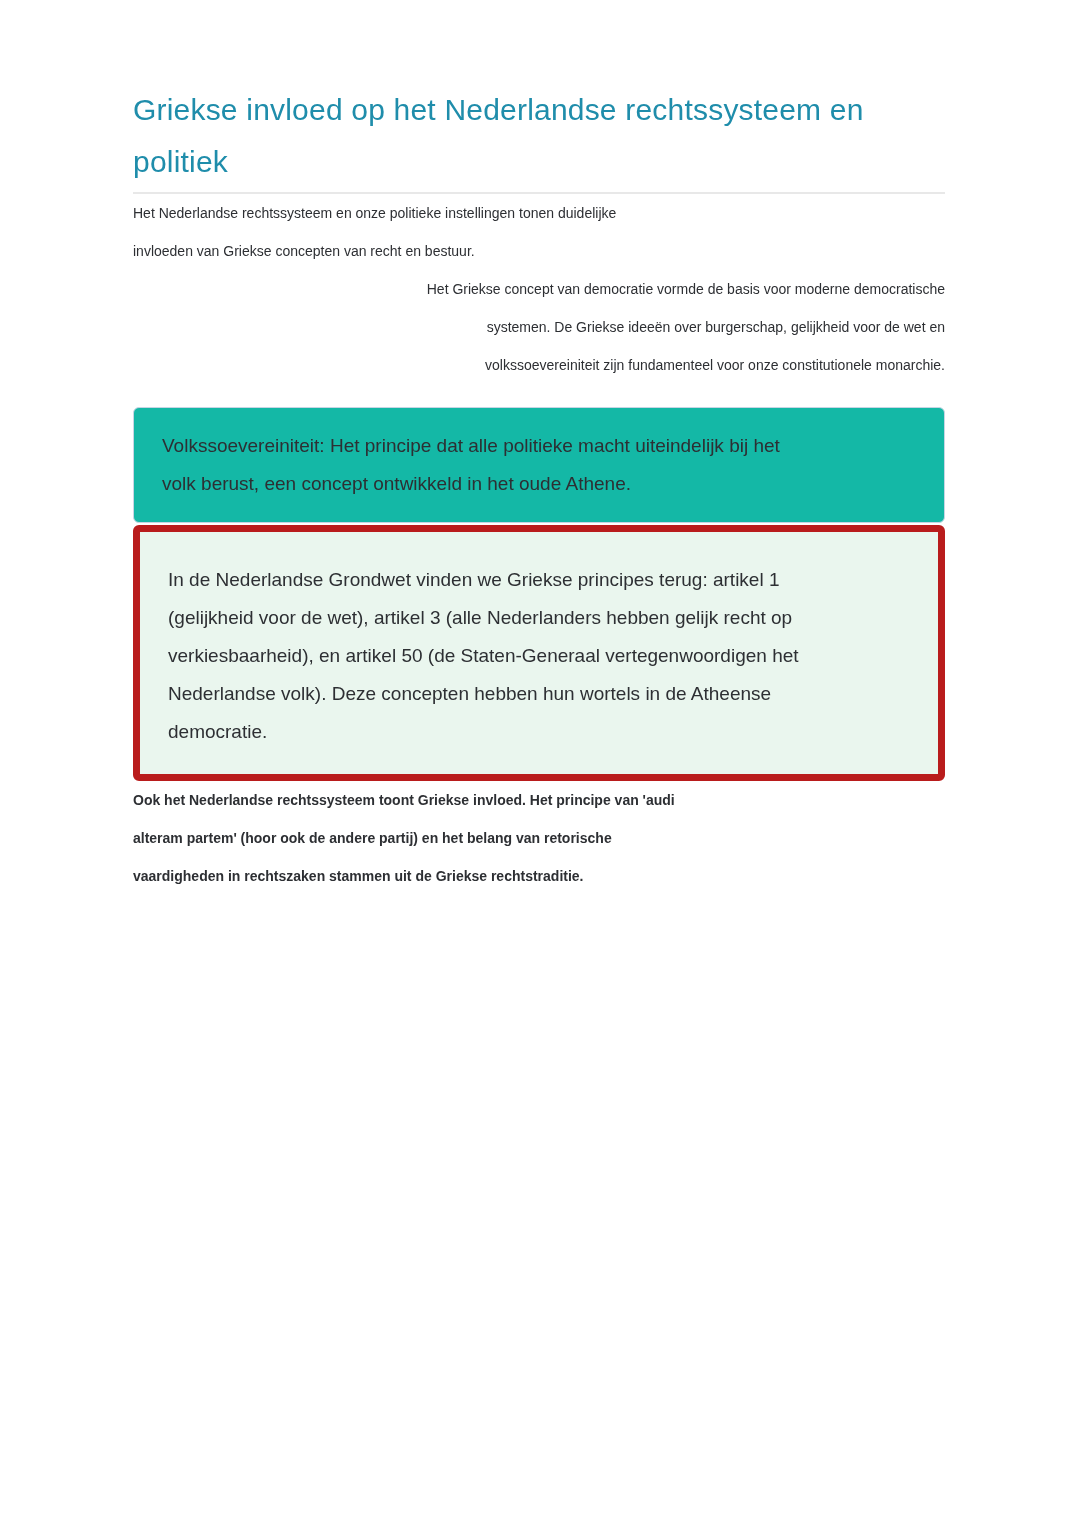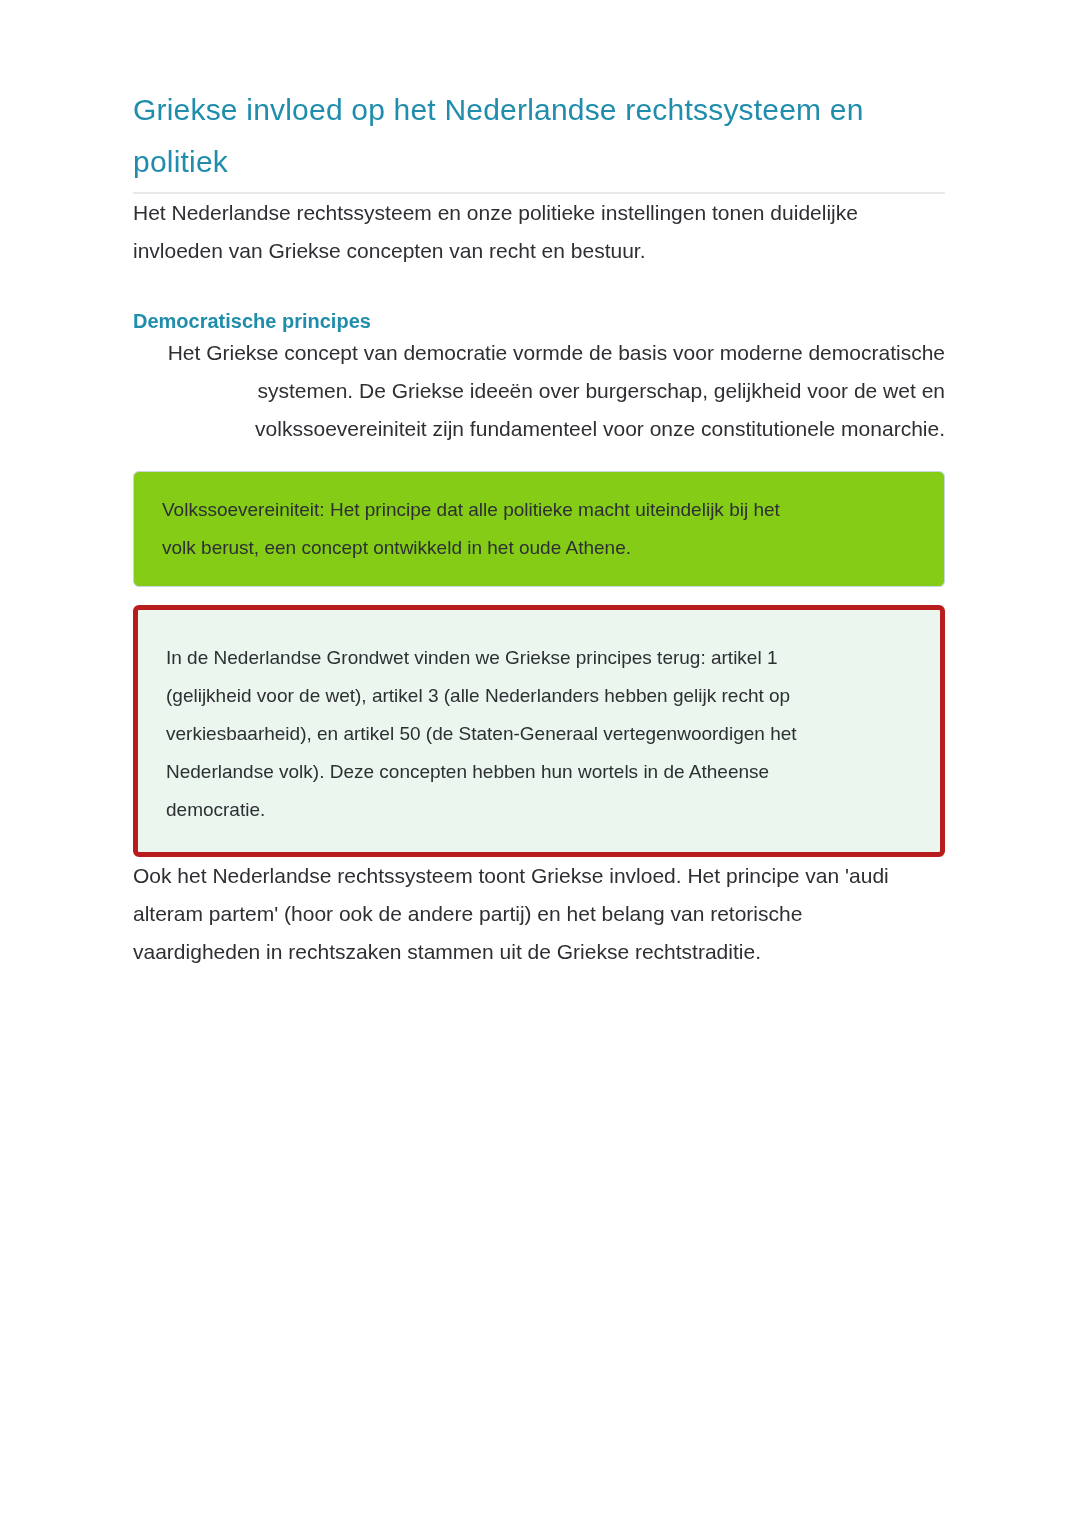--- a/index.html
+++ b/index.html
@@ -31,76 +31,75 @@
     letter-spacing: 0.2px;
   }
   hr.divider {
     border: none;
     border-top: 2px solid #e8e8e8;
     margin: 0;
     width: 100%;
   }
   p.body-par {
     margin: 0;
-    font-size: 21px;
+    font-size: 14px;
     line-height: 38px;
     white-space: pre-line;
     color: #2d2f33;
   }
   .p1 { margin-top: 25px; }
   h3.section-heading {
     margin: 38px 0 0 0;
     font-size: 20px;
     line-height: 26px;
     font-weight: 700;
     color: #1f8dab;
   }
   .p2 { margin-top: 28px; text-align: right; }
   .p3 { margin-top: 29px; }
-  .p4 { margin-top: 21px; }
+  .p4 { margin-top: 21px; font-weight: bold; }
   .callout {
     border-radius: 6px;
     padding: 19px 28px;
     box-sizing: border-box;
     width: 100%;
   }
   .callout p {
     margin: 0;
     font-size: 19px;
     line-height: 38px;
     white-space: pre-line;
     color: #2d2f33;
   }
   .callout-blue {
     margin-top: 23px;
-    background: #84cc16;
+    background: #14b8a6;
     border: 1px solid #c7d5e4;
   }
   .callout-green {
-    margin-top: 18px;
+    margin-top: 2px;
     background: #eaf6ee;
-    border: 5px solid #b91c1c;
+    border: 7px solid #b91c1c;
     padding-top: 29px;
     padding-bottom: 23px;
   }
 </style>
 </head>
 <body>
 
 <main class="page">
 
   <h1 class="title">Griekse invloed op het Nederlandse rechtssysteem en
 politiek</h1>
 
   <hr class="divider">
 
   <p class="body-par p1">Het Nederlandse rechtssysteem en onze politieke instellingen tonen duidelijke
 invloeden van Griekse concepten van recht en bestuur.</p>
 
-  <h3 class="section-heading">Democratische principes</h3>
 
   <p class="body-par p2">Het Griekse concept van democratie vormde de basis voor moderne democratische
 systemen. De Griekse ideeën over burgerschap, gelijkheid voor de wet en
 volkssoevereiniteit zijn fundamenteel voor onze constitutionele monarchie.</p>
 
   <aside class="callout callout-blue">
     <p>Volkssoevereiniteit: Het principe dat alle politieke macht uiteindelijk bij het
 volk berust, een concept ontwikkeld in het oude Athene.</p>
   </aside>
 

